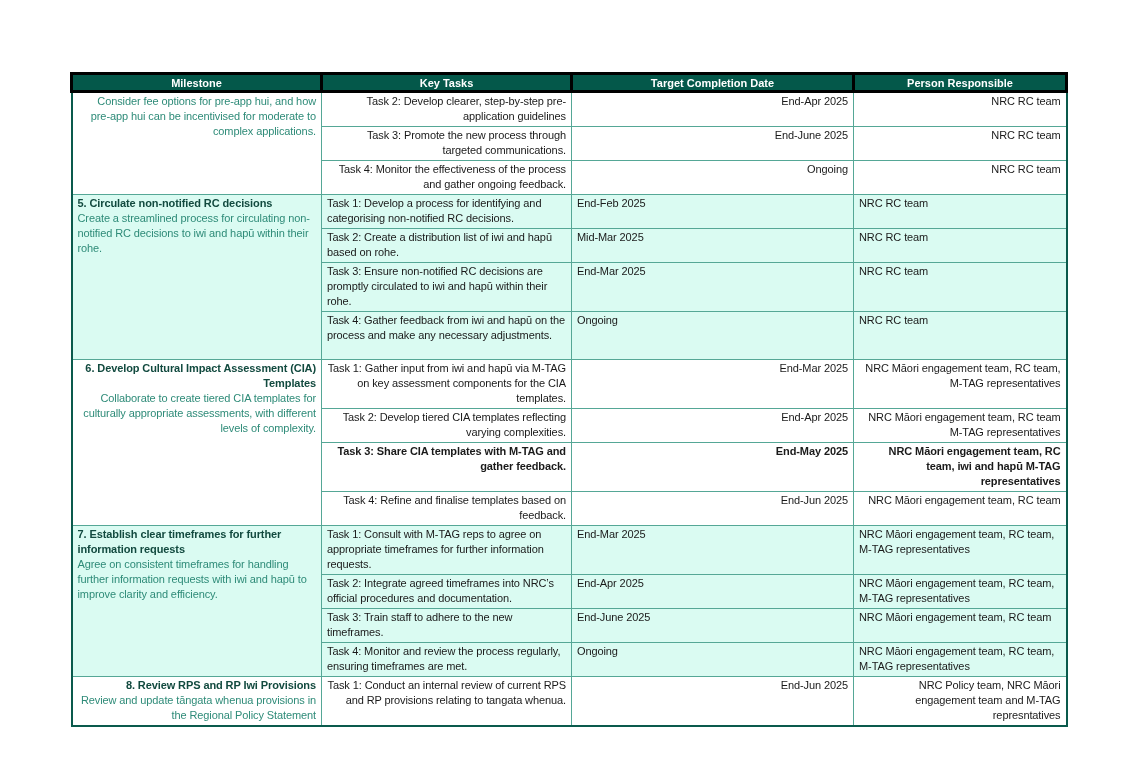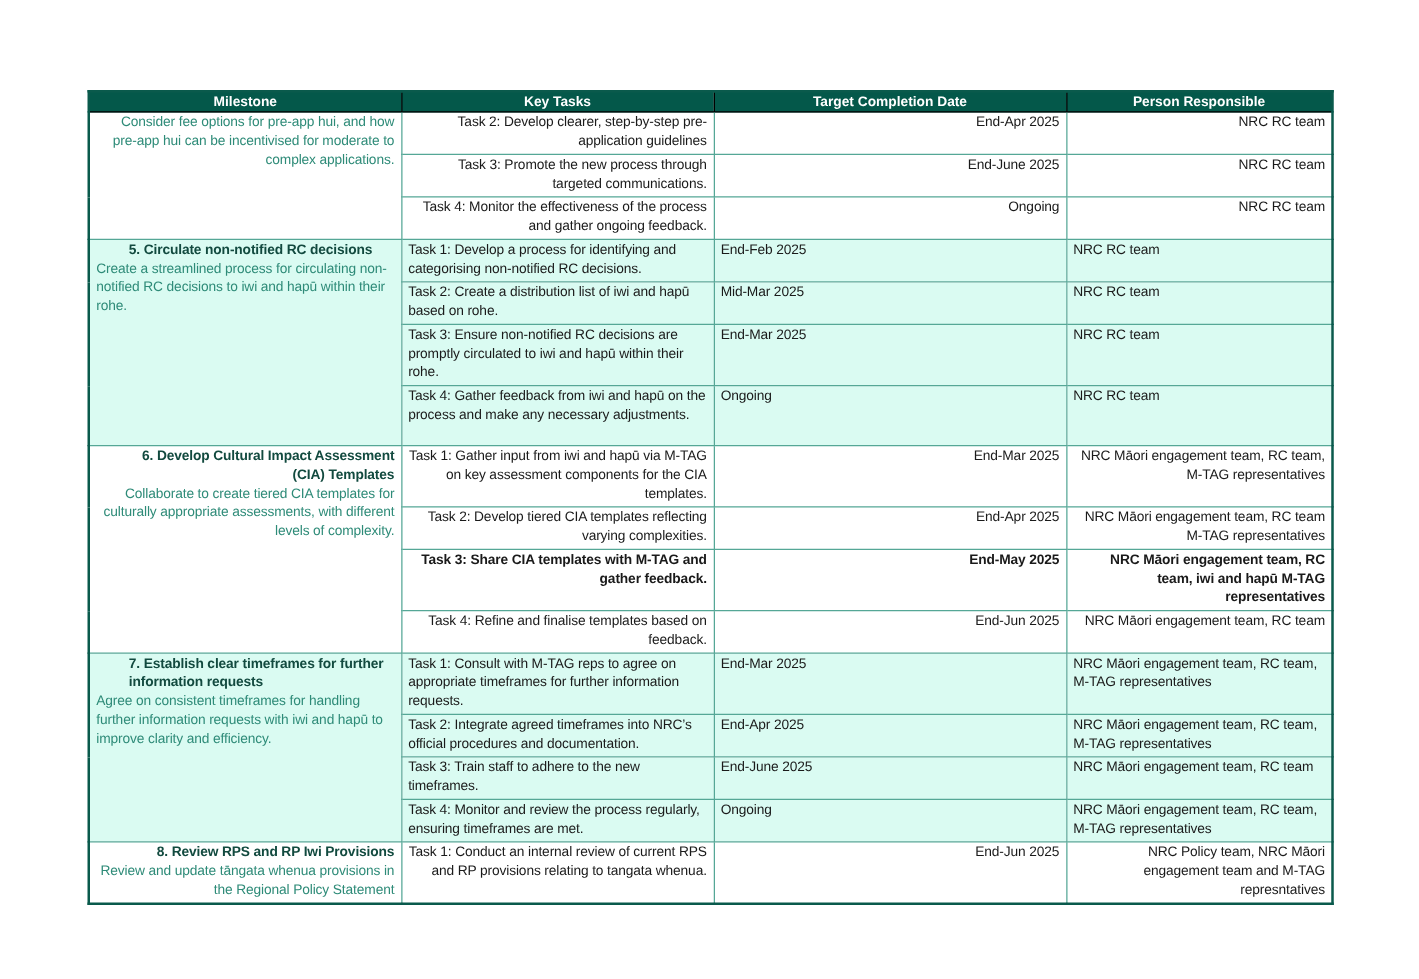--- a/index.html
+++ b/index.html
@@ -21,34 +21,34 @@
   }
   .page { position: absolute; inset: 0; background: #FFFFFF; }
   table.plan {
     position: absolute; left: 70px; top: 72px; width: 995px;
     border-collapse: collapse; table-layout: fixed;
     border: 2px solid var(--border-dark);
   }
   thead th {
     background: var(--header-bg); color: var(--header-text);
     font-size: 11px; font-weight: bold; text-align: center;
-    height: 15px; padding: 0 4px; border: 1px solid #000000;
+    height: 15px; padding: 0 4px; border: 3px solid #000000;
     letter-spacing: 0;
   }
   td {
     vertical-align: top; font-size: 11px; line-height: 15px;
     padding: 1px 5px 2px 5px; color: var(--text);
     border: 1px solid var(--border-teal);
     letter-spacing: -0.1px; overflow: hidden;
   }
   td.white { background: var(--row-white); text-align: right; }
   td.mint  { background: var(--row-mint); }
   tr.section-start > td { border-top: 1.5px solid var(--border-dark); }
   td.milestone { }
-  .m-title { font-weight: bold; color: var(--m-title); margin-left: 26px; }
+  .m-title { font-weight: bold; color: var(--m-title); }
   .m-desc  { color: var(--m-desc); }
 </style>
 </head>
 <body>
 
 <div class="page">
   <table class="plan">
     <colgroup>
       <col style="width:250px">
       <col style="width:250px">

